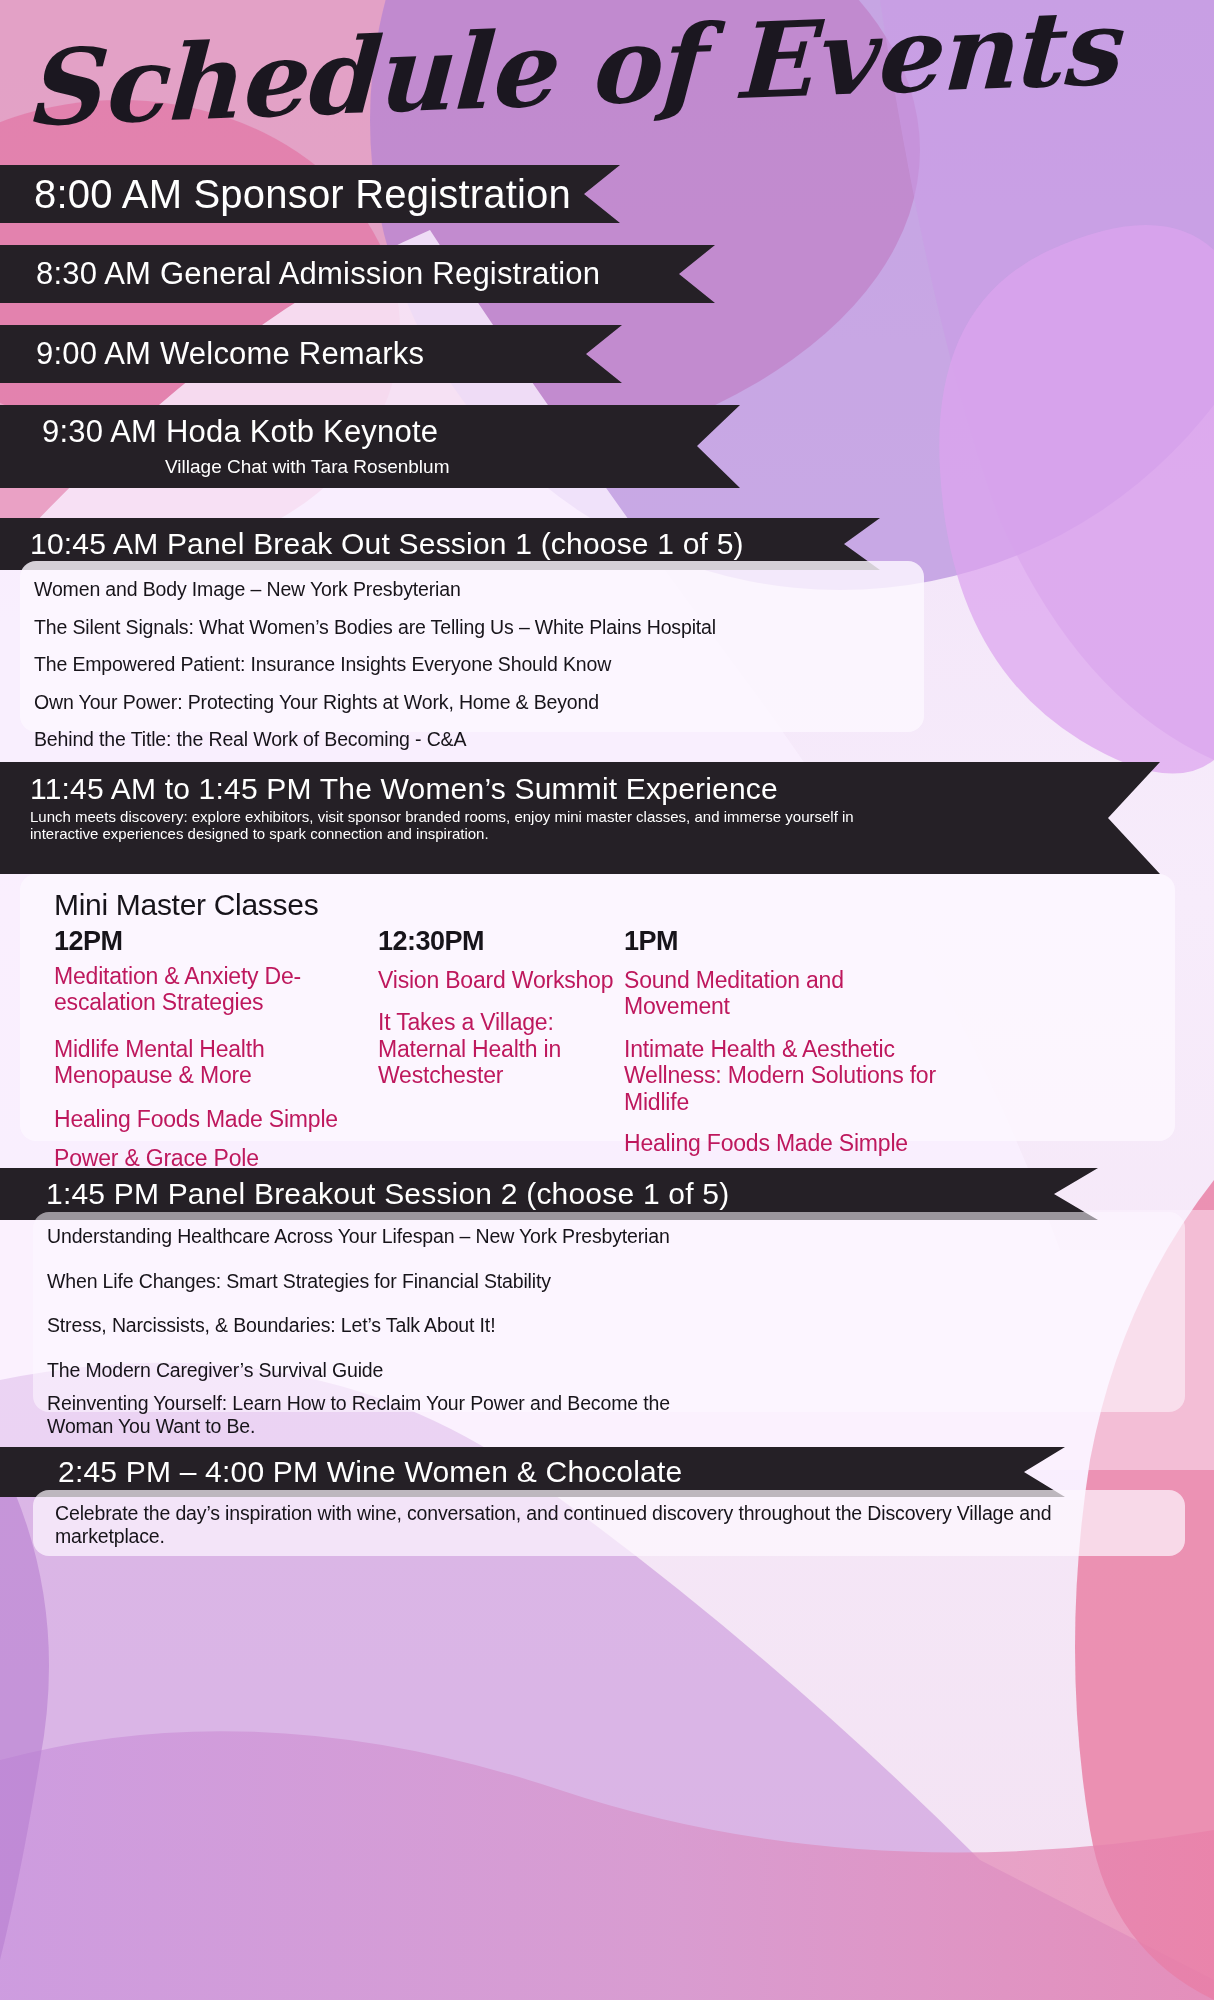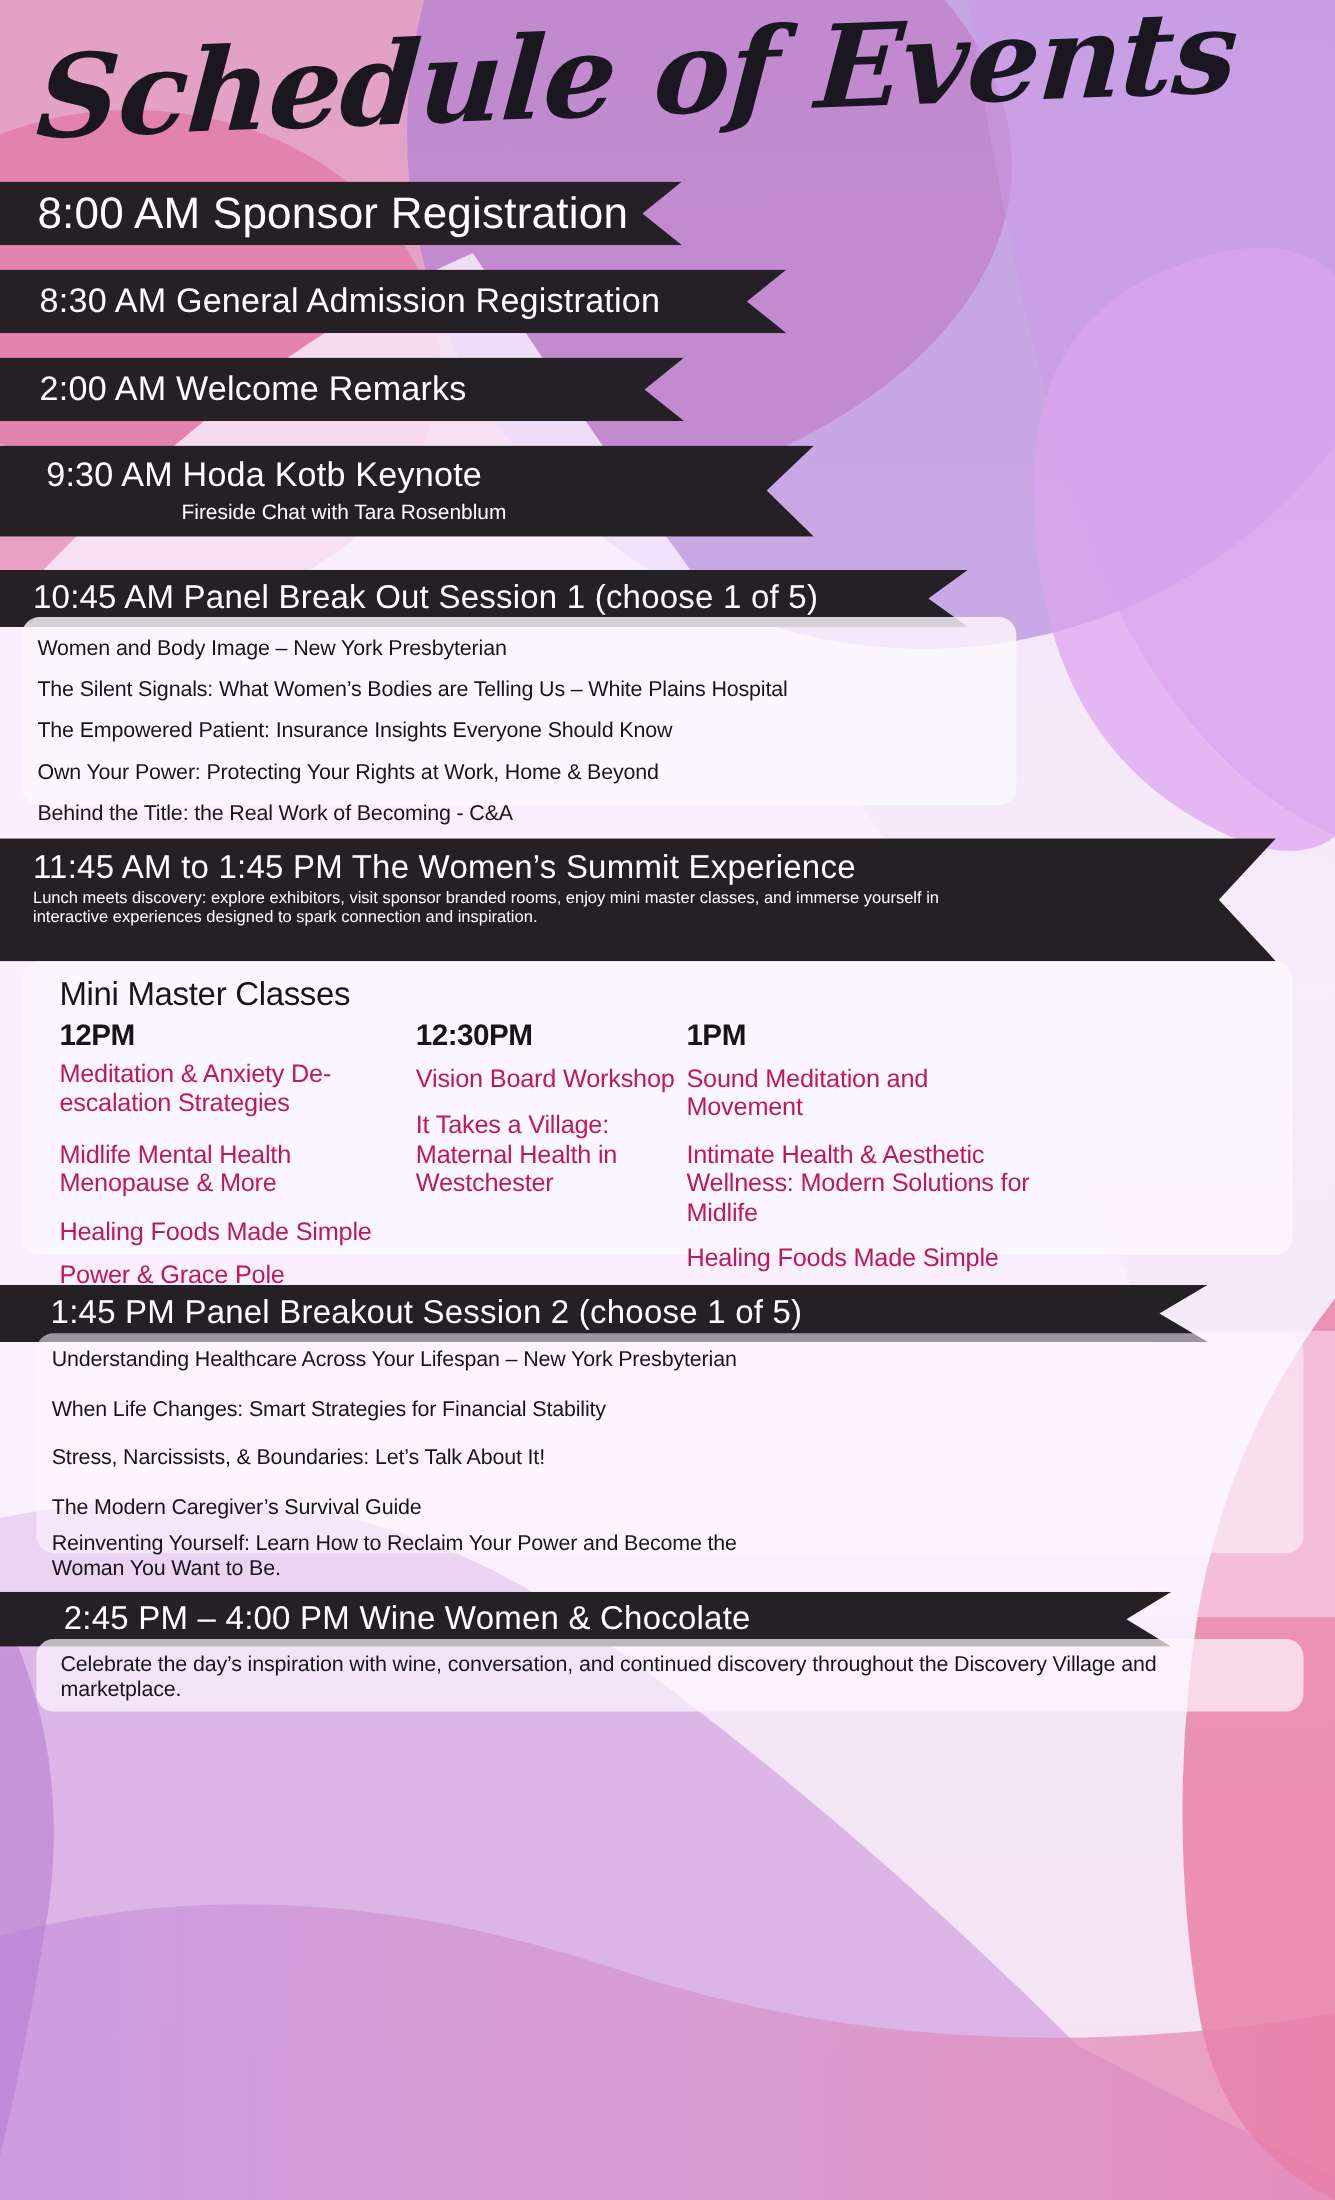--- a/index.html
+++ b/index.html
@@ -168,27 +168,27 @@
       <div class="ribbon-title" style="font-size:40px; padding-left:34px;">8:00 AM Sponsor Registration</div>
     </div>
 
     <div class="ribbon" style="top:245px; width:715px; height:58px;
                 clip-path: polygon(0 0, 715px 0, 679px 29px, 715px 58px, 0 58px);">
       <div class="ribbon-title" style="font-size:31px; padding-left:36px;">8:30 AM General Admission Registration</div>
     </div>
 
     <div class="ribbon" style="top:325px; width:622px; height:58px;
                 clip-path: polygon(0 0, 622px 0, 586px 29px, 622px 58px, 0 58px);">
-      <div class="ribbon-title" style="font-size:31px; padding-left:36px;">2:00 AM Welcome Remarks</div>
+      <div class="ribbon-title" style="font-size:31px; padding-left:36px;">9:00 AM Welcome Remarks</div>
     </div>
 
     <div class="ribbon" style="top:405px; width:740px; height:83px; justify-content:flex-start; padding-top:9px;
                 clip-path: polygon(0 0, 740px 0, 697px 41px, 740px 83px, 0 83px);">
       <div class="ribbon-title" style="font-size:31px; padding-left:42px;">9:30 AM Hoda Kotb Keynote</div>
-      <div class="ribbon-sub" style="font-size:19px; padding-left:165px; margin-top:6px;">Fireside Chat with Tara Rosenblum</div>
+      <div class="ribbon-sub" style="font-size:19px; padding-left:165px; margin-top:6px;">Village Chat with Tara Rosenblum</div>
     </div>
 
     <div class="ribbon" style="top:518px; width:880px; height:52px;
                 clip-path: polygon(0 0, 880px 0, 844px 26px, 880px 52px, 0 52px);">
       <div class="ribbon-title" style="font-size:30px; padding-left:30px;">10:45 AM Panel Break Out Session 1 (choose 1 of 5)</div>
     </div>
 
     <div class="card" style="left:20px; top:561px; width:904px; height:171px; padding:17px 0 0 14px;">
       <div class="card-line" style="margin-bottom:15px;">Women and Body Image – New York Presbyterian</div>
       <div class="card-line" style="margin-bottom:15px;">The Silent Signals: What Women’s Bodies are Telling Us – White Plains Hospital</div>

